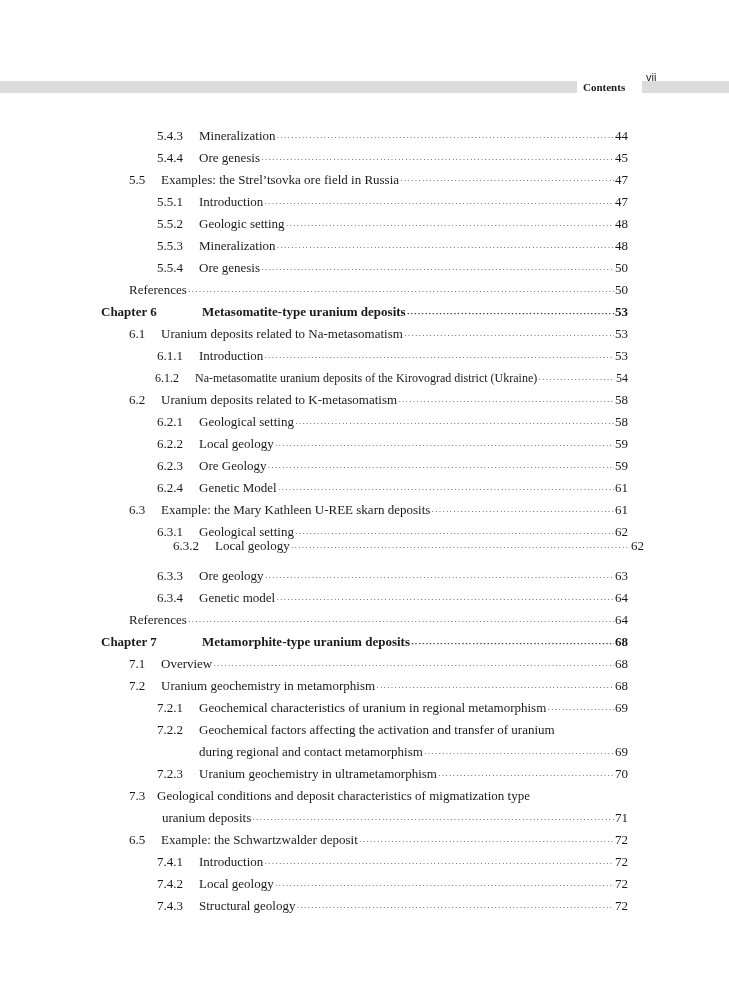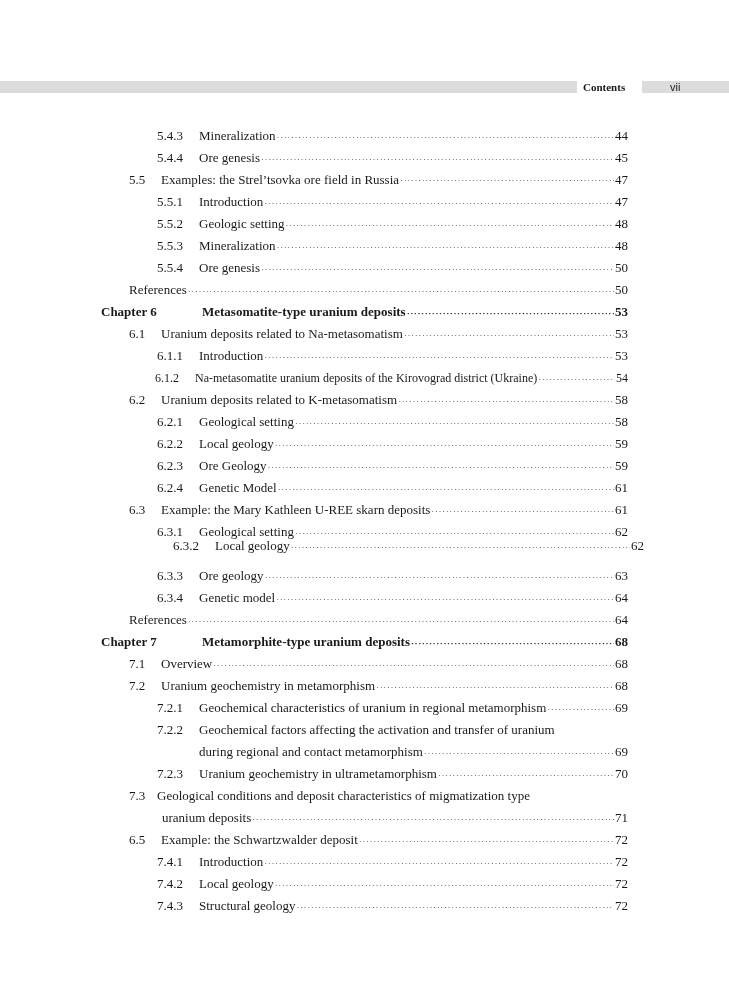--- a/index.html
+++ b/index.html
@@ -1,22 +1,22 @@
 <!DOCTYPE html>
 <html><head>
 <meta charset="utf-8">
 <style>
   html, body { margin:0; padding:0; background:#ffffff; }
   body { width:729px; height:1005px; position:relative; overflow:hidden;
          font-family:"Liberation Serif", "DejaVu Serif", serif; color:#1a1a1a; }
   .header-bar-left { position:absolute; left:0; top:81px; width:577px; height:12px; background:#dcdcdc; }
   .header-bar-right { position:absolute; left:642px; top:81px; width:87px; height:12px; background:#dcdcdc; }
   .header-title { position:absolute; left:583px; top:79px; font-size:11px; font-weight:bold; line-height:16px; }
-  .header-page { position:absolute; left:646px; top:79px; font-size:11px; line-height:16px;
-                 font-family:"Liberation Sans", "DejaVu Sans", sans-serif; color:#222;margin-left:24px; }
+  .header-page { position:absolute; left:646px; top:69px; font-size:11px; line-height:16px;
+                 font-family:"Liberation Sans", "DejaVu Sans", sans-serif; color:#222; }
   .toc { position:absolute; left:0; top:0; width:729px; }
   .row { position:absolute; left:0; height:22px; line-height:22px; font-size:13px; white-space:nowrap; }
   .num { position:absolute; top:0; }
   .title-wrap { position:absolute; top:0; display:flex; align-items:baseline; }
   .ttl { white-space:nowrap; }
   .dots { flex:1; overflow:hidden; white-space:nowrap; margin:0 1px; color:#333;
           font-size:9px; letter-spacing:0.6px; }
   .dots::before { content:"················································································································································································"; }
   .pg { white-space:nowrap; }
   .bold { font-weight:bold; }

